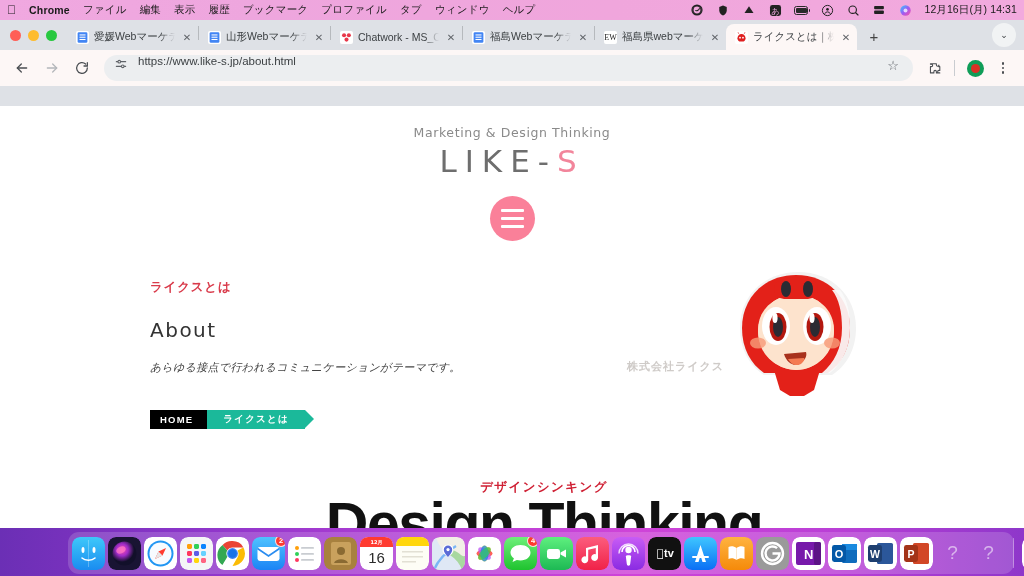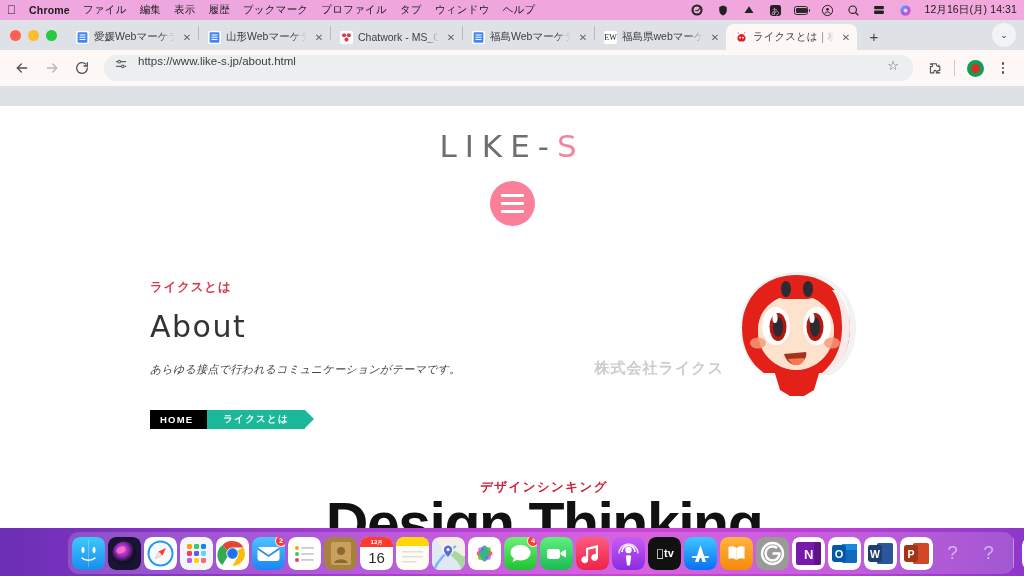--- a/index.html
+++ b/index.html
@@ -87,35 +87,35 @@
   .logo-tag{ font-size:12.5px; color:#8a8a8a; letter-spacing:.6px; font-family:"DejaVu Sans",sans-serif;}
   .logo-main{ font-size:31px; letter-spacing:8px; color:#6e6e6e; font-weight:500; margin-top:3px; font-family:"DejaVu Sans",sans-serif;}
   .logo-main .s{ color:#f2859b; }
 
   .hamburger{ width:45px;height:45px;border-radius:50%;background:#fa8099;margin:17px auto 0;
               display:flex;flex-direction:column;align-items:center;justify-content:center;gap:5px;}
   .hamburger span{ display:block;width:23px;height:3px;background:#fff;border-radius:1px;}
 
   .about-sec{ position:absolute; left:150px; top:173px; }
   .about-kicker{ font-size:12.5px; color:#d93a4a; font-weight:bold; letter-spacing:.8px;}
-  .about-title{ font-size:30px; color:#333; font-weight:400; letter-spacing:1.5px; margin-top:13px;
+  .about-title{ font-size:20px; color:#333; font-weight:400; letter-spacing:1.5px; margin-top:22px;
                 font-family:"DejaVu Sans",sans-serif;}
   .about-desc{ font-size:11px; color:#444; margin-top:18px; letter-spacing:.3px;font-style:italic;}
 
   .breadcrumb{ position:absolute; left:150px; top:304px; display:flex; height:19px; }
   .crumb{ display:flex; align-items:center; font-size:9.5px; font-weight:bold; color:#fff;
           letter-spacing:1.2px; padding:0 9px 0 10px; position:relative;}
   .crumb.c1{ background:#000000; padding-right:14px; }
   .crumb.c1:after{content:"";position:absolute;right:-9px;top:0;border-left:9px solid #fa8099;
                   border-top:9.5px solid transparent;border-bottom:9.5px solid transparent;}
   .crumb.c2{ background:#1bb99a; padding-left:16px; padding-right:16px; }
   .crumb.c2:after{content:"";position:absolute;right:-9px;top:0;border-left:9px solid #1bb99a;
                   border-top:9.5px solid transparent;border-bottom:9.5px solid transparent;}
 
-  .company-name{ position:absolute; right:300px; top:253px; font-size:15px; color:#cfcbc8;
+  .company-name{ position:absolute; right:300px; top:253px; font-size:11px; color:#cfcbc8;
                  font-weight:bold; letter-spacing:1px; white-space:nowrap;}
 
   .mascot{ position:absolute; right:150px; top:164px; width:152px; height:126px; }
 
   .dt-wrap{ position:absolute; left:0; top:373px; width:1024px; text-align:center;margin-left:32px; }
   .dt-kicker{ font-size:12.5px; color:#cf2034; font-weight:bold; letter-spacing:1.4px;}
   .dt-title{ font-size:59px; font-weight:bold; color:#111; letter-spacing:-1.5px; line-height:1.02; margin-top:-2px;
              font-family:"Liberation Sans",sans-serif;}
 
   
@@ -354,20 +354,21 @@
             <span></span>
             <span></span>
           </span>
       </div>
     </div>
   </div>
 
   <div id="page">
 
     <div class="logo-wrap">
+      <div class="logo-tag">Marketing &amp; Design Thinking</div>
       <div class="logo-main"><span>LIKE-</span><span class="s">S</span></div>
     </div>
 
     <div class="hamburger">
       <span></span>
       <span></span>
       <span></span>
     </div>
 
     <div class="about-sec">

